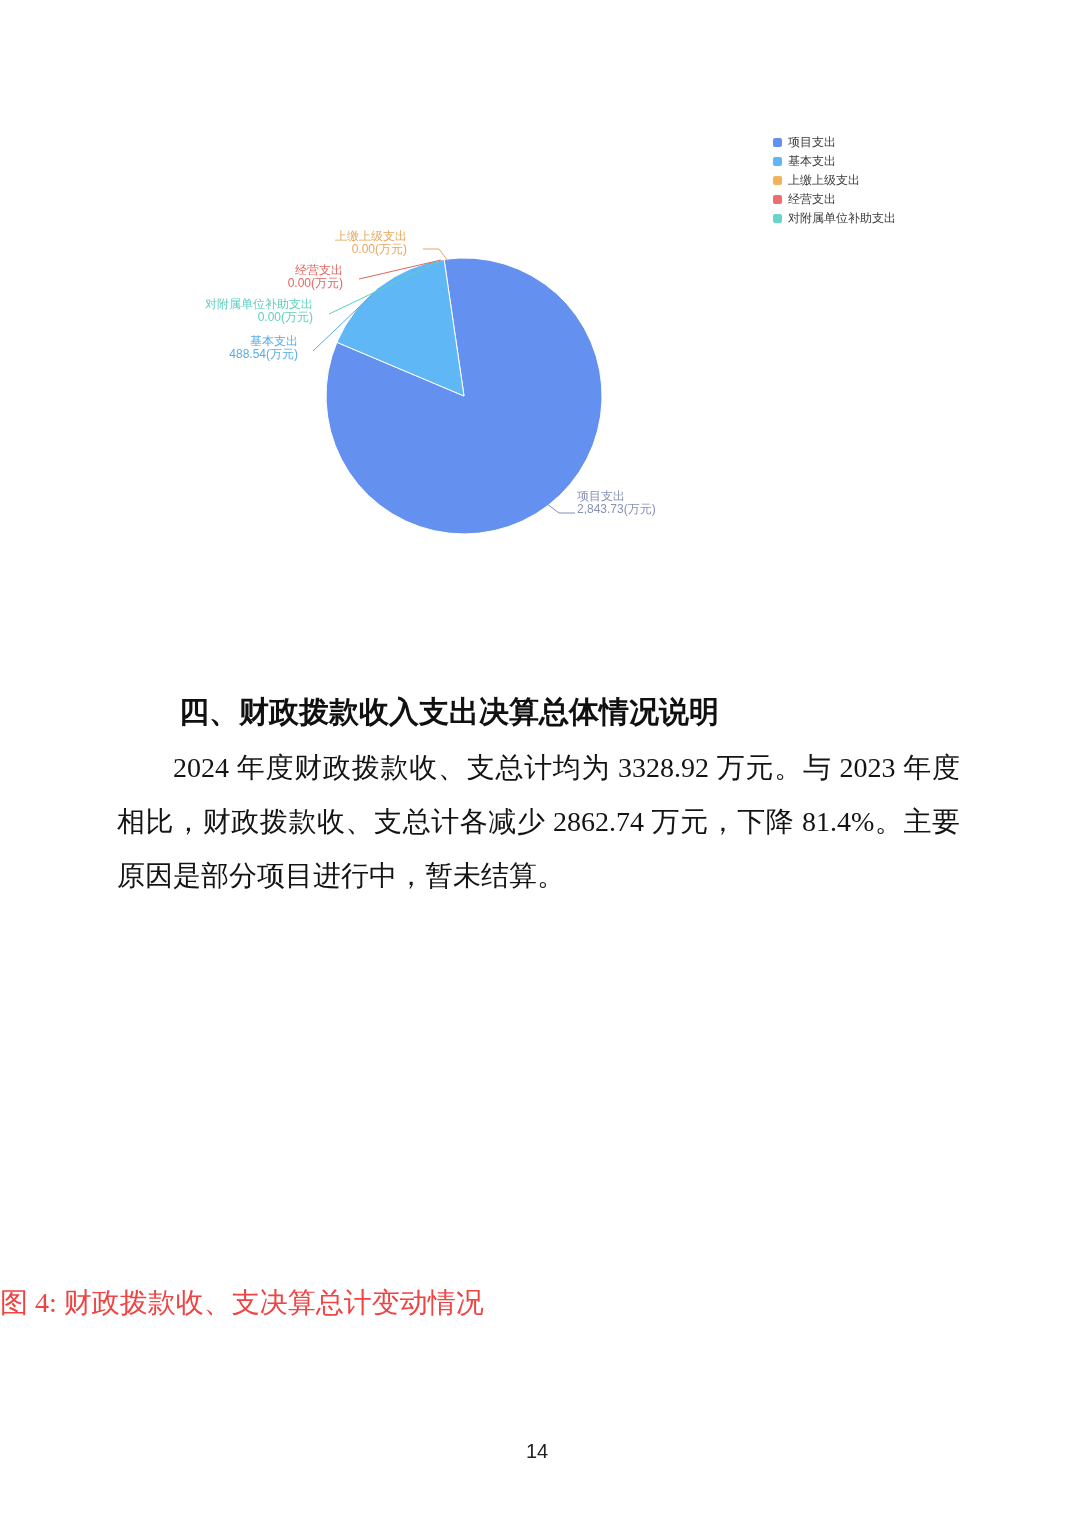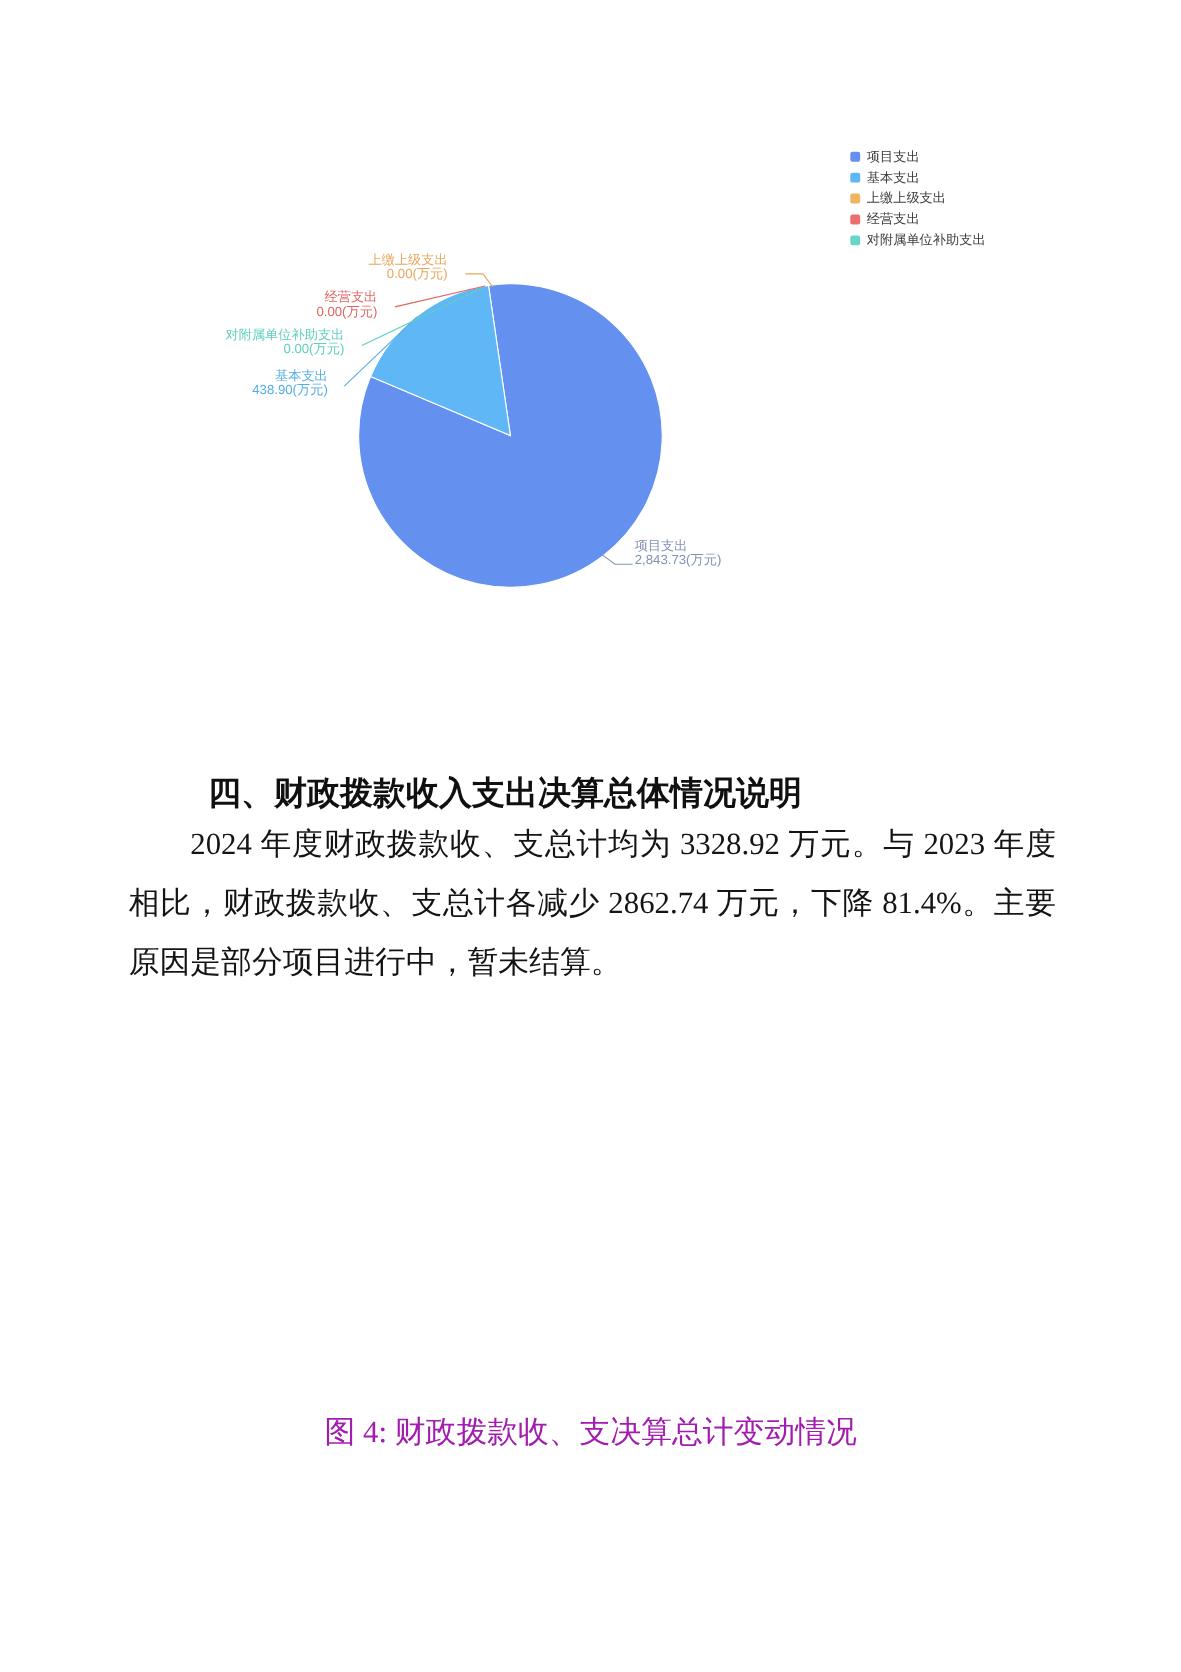--- a/index.html
+++ b/index.html
@@ -10,28 +10,28 @@
   .chart-area{position:absolute;left:0;top:0;width:1060px;height:640px;}
   .chart-area svg{position:absolute;left:0;top:0;}
   .legend{position:absolute;left:773px;top:136px;margin:0;padding:0;list-style:none;}
   .legend li{display:flex;align-items:center;height:12px;margin-bottom:7px;cursor:pointer;}
   .legend .swatch{width:9px;height:9px;border-radius:2px;margin-right:6px;flex:0 0 9px;}
   .legend .ltext{font:12px "Liberation Sans","DejaVu Sans",sans-serif;color:#3b3b3b;white-space:nowrap;}
   .pie-label{position:absolute;font:12px/13px "Liberation Sans","DejaVu Sans",sans-serif;white-space:nowrap;}
   .pie-label.right{text-align:right;}
 
   
-  .heading{position:absolute;left:117px;top:690px;margin:14px;padding-left:58px;
+  .heading{position:absolute;left:117px;top:690px;margin:4px;padding-left:58px;
            font:bold 30px/36px "Liberation Sans","DejaVu Sans",sans-serif;color:#101010;}
   .bodytext{position:absolute;left:117px;top:741px;width:843px;
             font:28px/54px "Liberation Serif","DejaVu Serif",serif;color:#141414;
             text-align:justify;text-justify:inter-ideograph;}
   .bodytext p{margin:0;text-indent:2em;}
-  .caption{position:absolute;left:0;top:1276px;width:1074px;text-align:center;
-           font:28px/54px "Liberation Serif","DejaVu Serif",serif;color:#a21caf;}
+  .caption{position:absolute;left:0;top:1276px;width:1074px;text-align:left;
+           font:28px/54px "Liberation Serif","DejaVu Serif",serif;color:#ef4444;}
   .pageno{position:absolute;left:0;top:1440px;width:1074px;text-align:center;
           font:20px "Liberation Sans","DejaVu Sans",sans-serif;color:#222222;}
 </style>
 </head>
 <body>
 
 <div class="page">
 
   <div class="chart-area" id="chart-area">
     <svg id="pie-svg" width="1074" height="640" viewBox="0 0 1074 640">
@@ -64,21 +64,21 @@
           <span class="swatch" style="background: rgb(103, 214, 201);"></span>
           <span class="ltext">对附属单位补助支出</span>
         </li>
       </ul>
   <div class="pie-label" style="left: 577px; top: 490px; color: rgb(133, 144, 180);">
         <div>项目支出</div>
         <div>2,843.73(万元)</div>
       </div>
       <div class="pie-label right" style="right: 762px; top: 335px; color: rgb(84, 173, 232);">
         <div>基本支出</div>
-        <div>438.90(万元)</div>
+        <div>488.54(万元)</div>
       </div>
       <div class="pie-label right" style="right: 653px; top: 230px; color: rgb(233, 167, 92);">
         <div>上缴上级支出</div>
         <div>0.00(万元)</div>
       </div>
       <div class="pie-label right" style="right: 717px; top: 264px; color: rgb(224, 101, 96);">
         <div>经营支出</div>
         <div>0.00(万元)</div>
       </div>
       <div class="pie-label right" style="right: 747px; top: 298px; color: rgb(94, 207, 190);">
@@ -88,13 +88,14 @@
     </div>
 
   <h2 class="heading">四、财政拨款收入支出决算总体情况说明</h2>
 
   <div class="bodytext">
     <p>2024 年度财政拨款收、支总计均为 3328.92 万元。与 2023 年度相比，财政拨款收、支总计各减少 2862.74 万元，下降 81.4%。主要原因是部分项目进行中，暂未结算。</p>
   </div>
 
   <div class="caption">图 4: 财政拨款收、支决算总计变动情况</div>
 
+  <div class="pageno">14</div>
 </div>
 
 </body></html>

